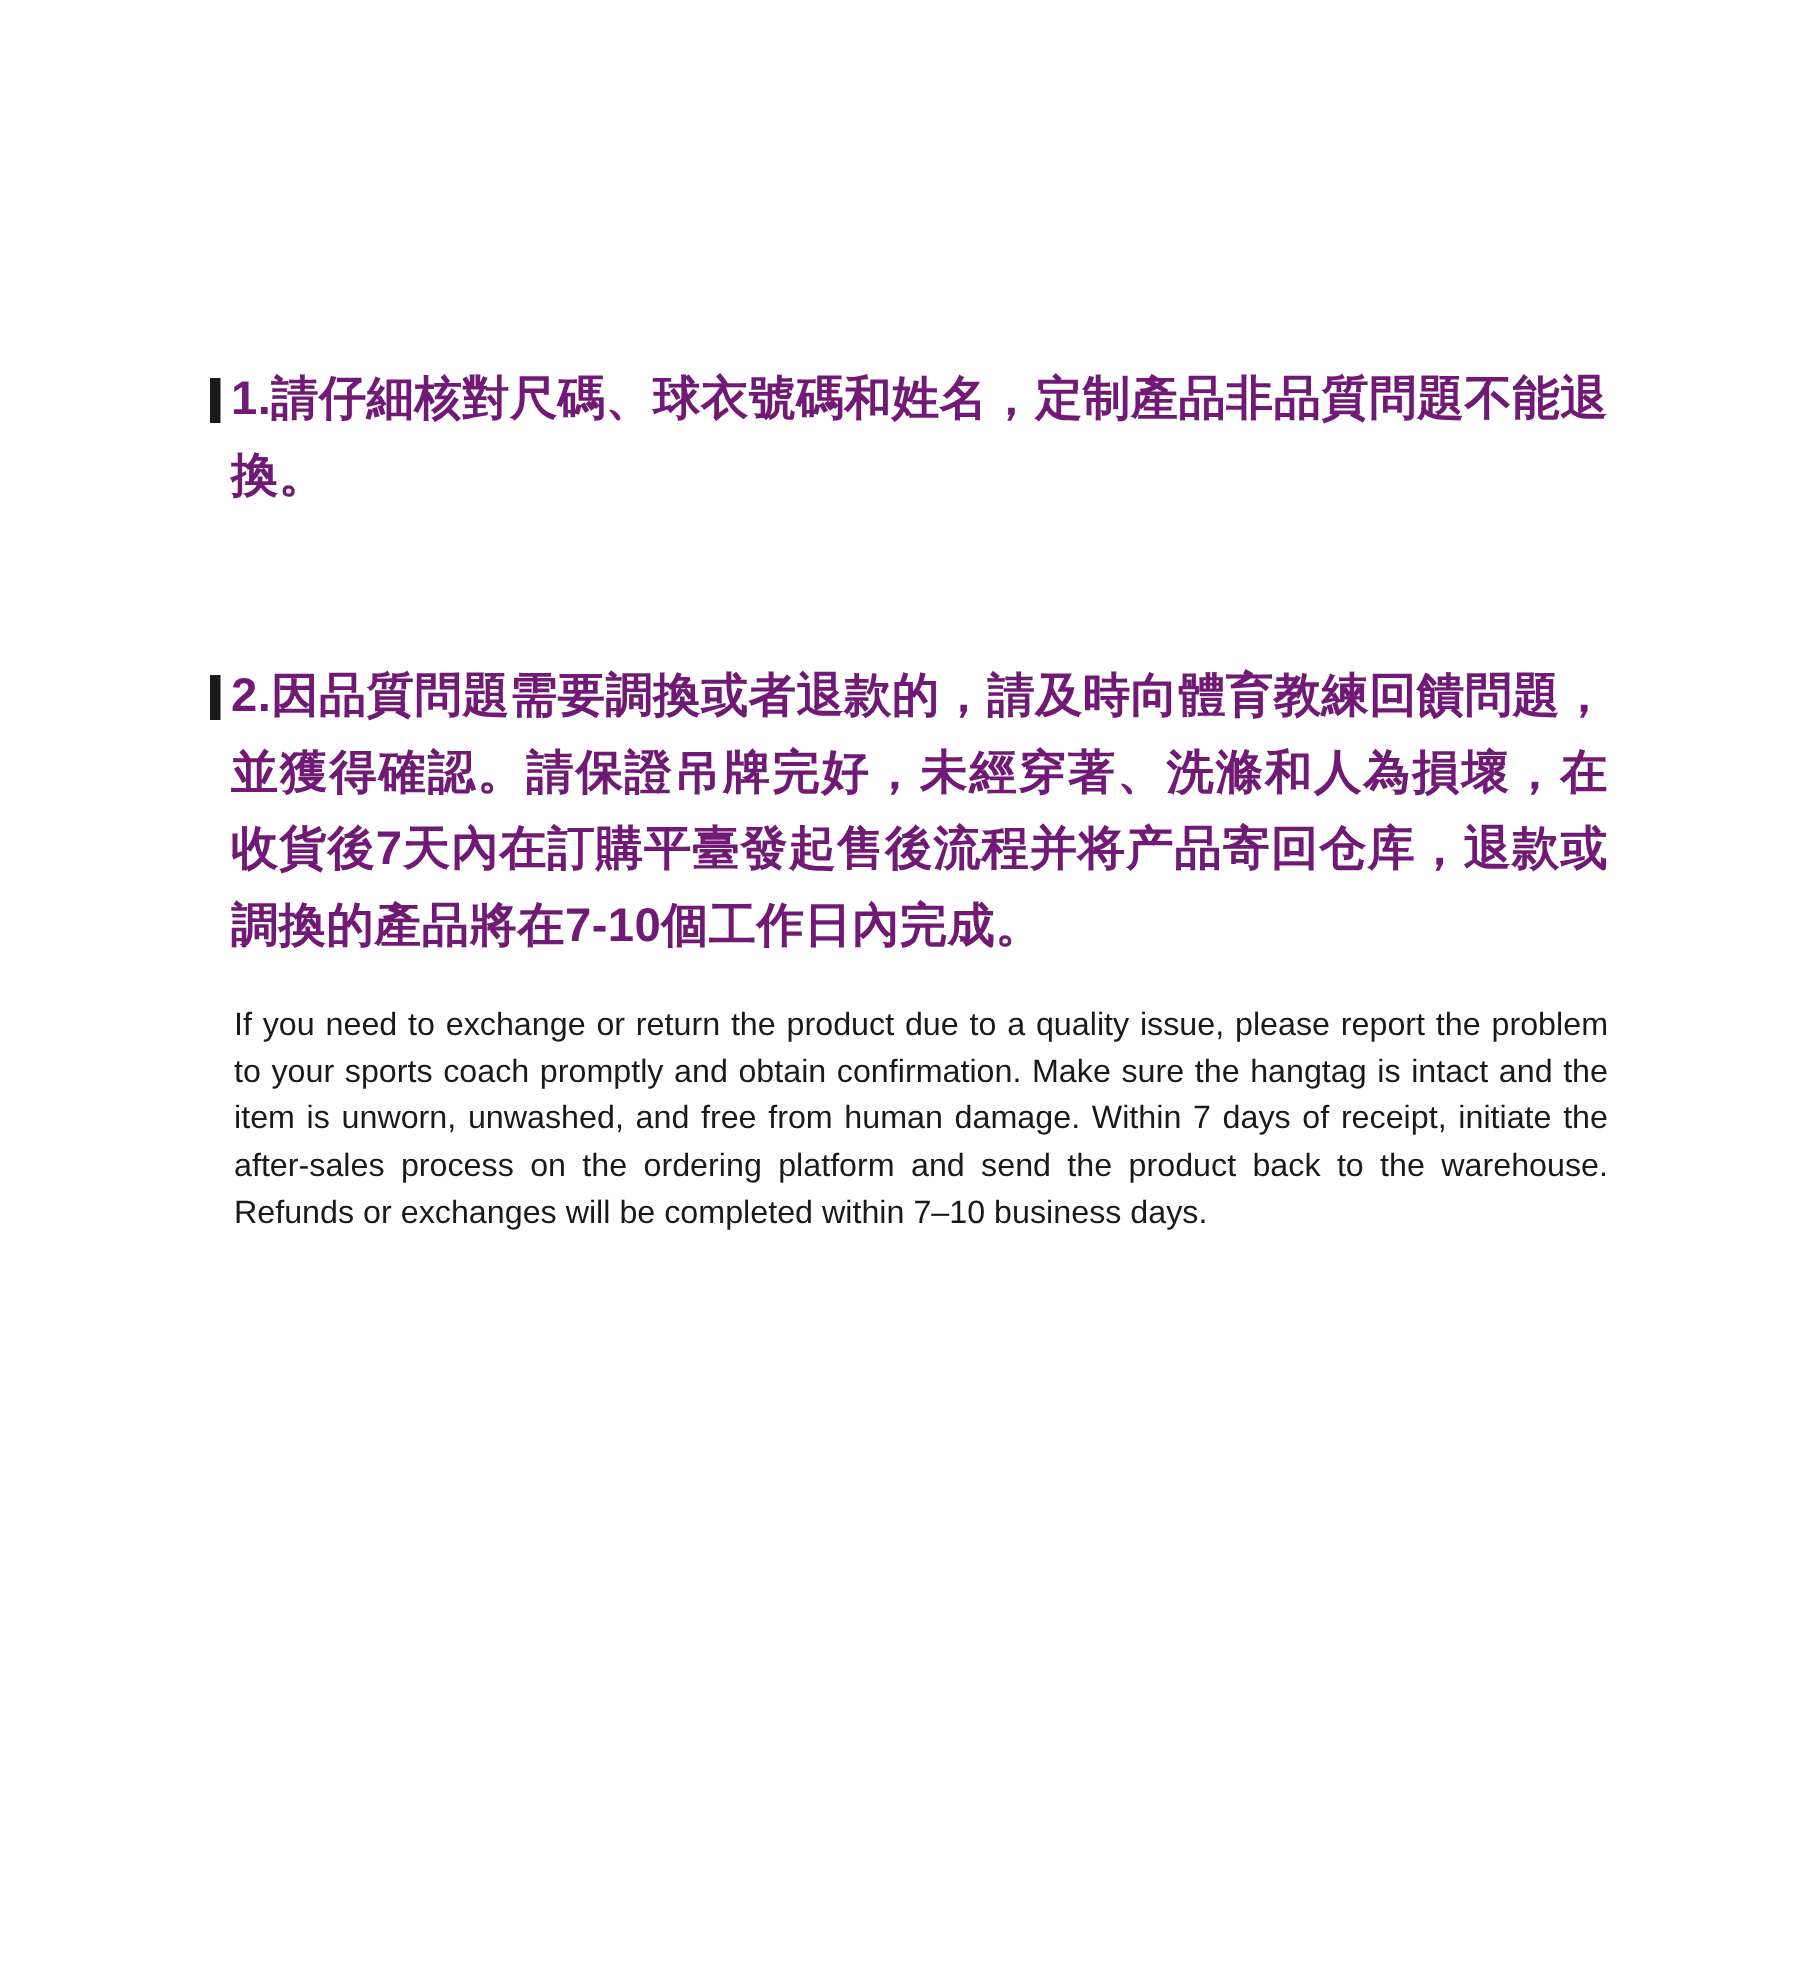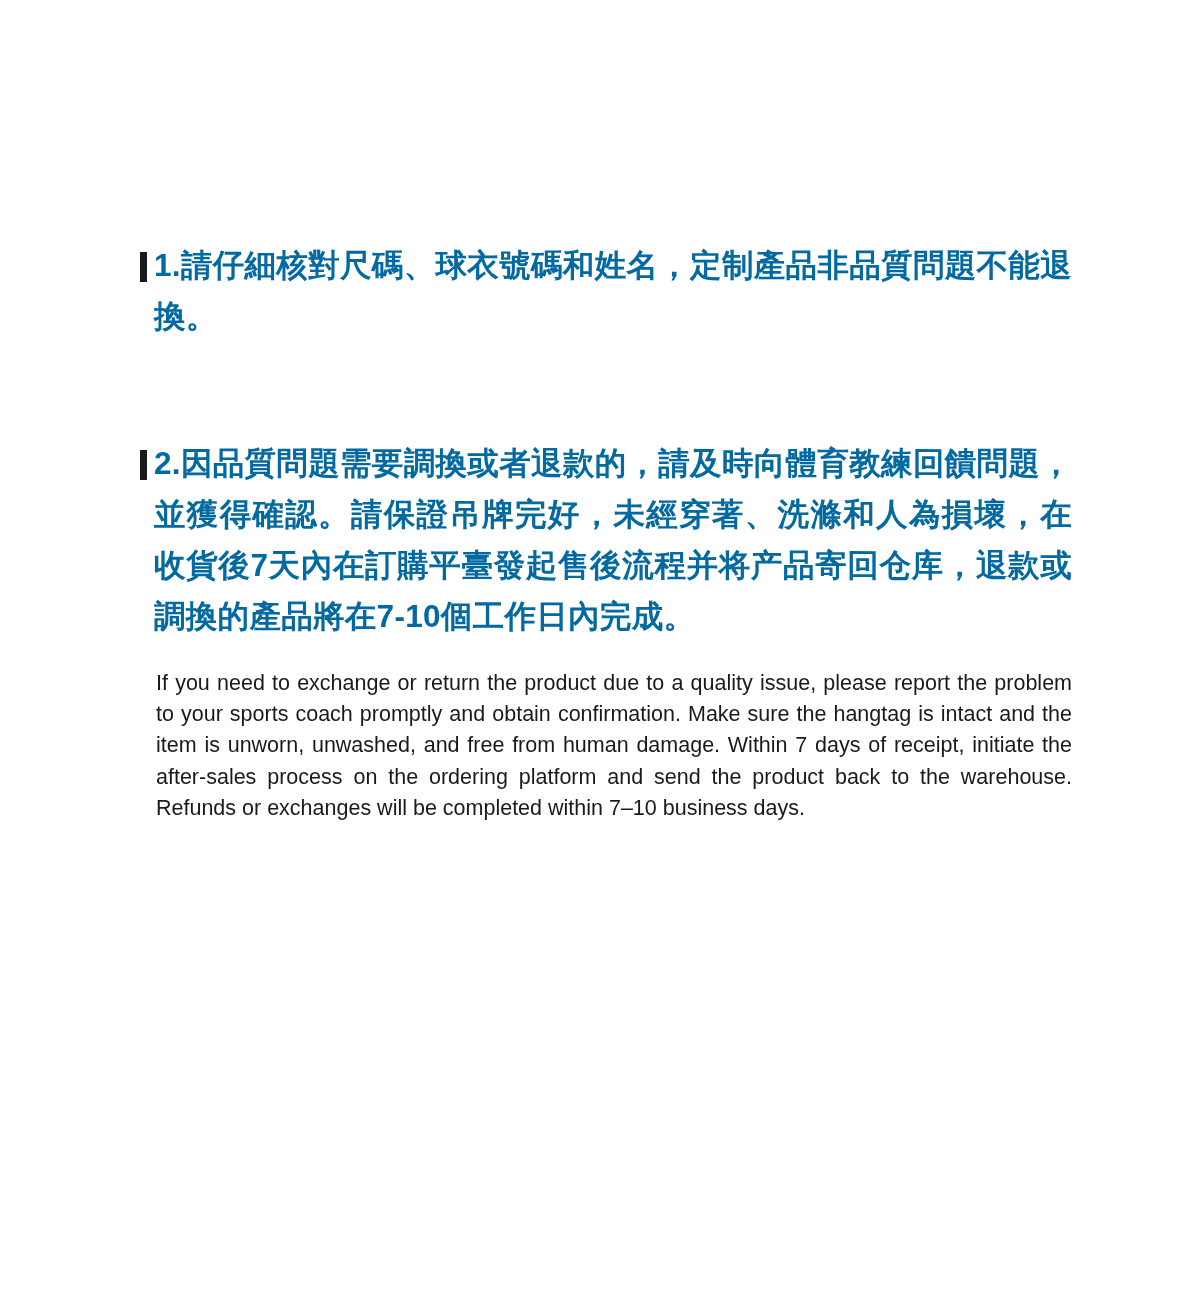--- a/index.html
+++ b/index.html
@@ -38,21 +38,21 @@
     height: 30px;
     background: #1a1a1a;
     margin-top: 12px;
     margin-right: 7px;
   }
   .heading {
     font-size: 31.5px;
     line-height: 1.62;
     font-weight: 700;
     letter-spacing: 0.3px;
-    color: #0369a1;
+    color: #701a75;
     margin: 0;
     flex: 1 1 auto;
     text-align: justify;
     text-justify: inter-ideograph;
   }
   .body-text {
     font-size: 21.5px;
     line-height: 1.45;
     color: #1a1a1a;
     margin: 26px 0 0 16px;

